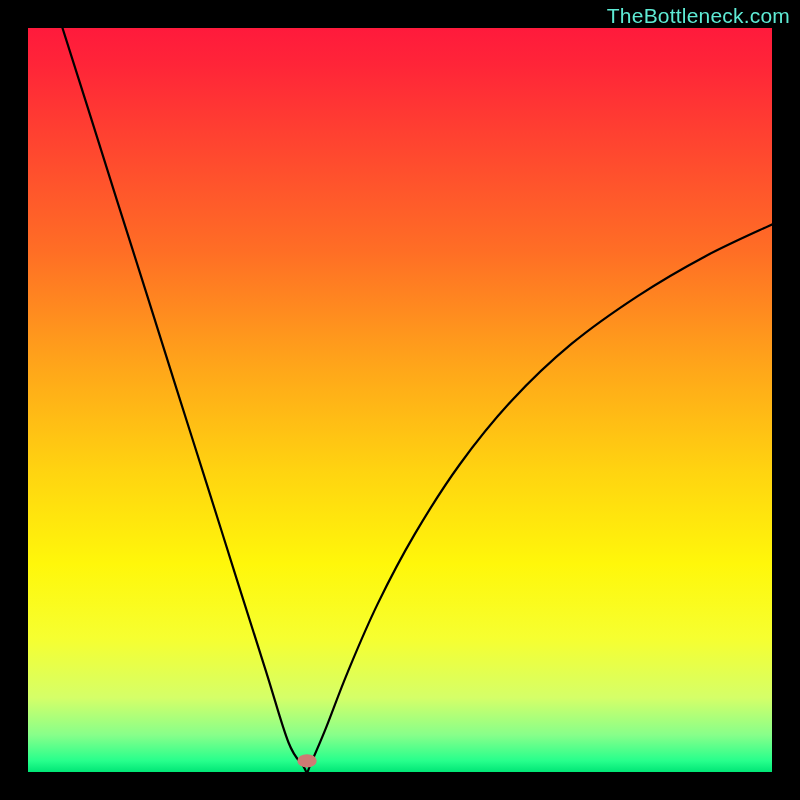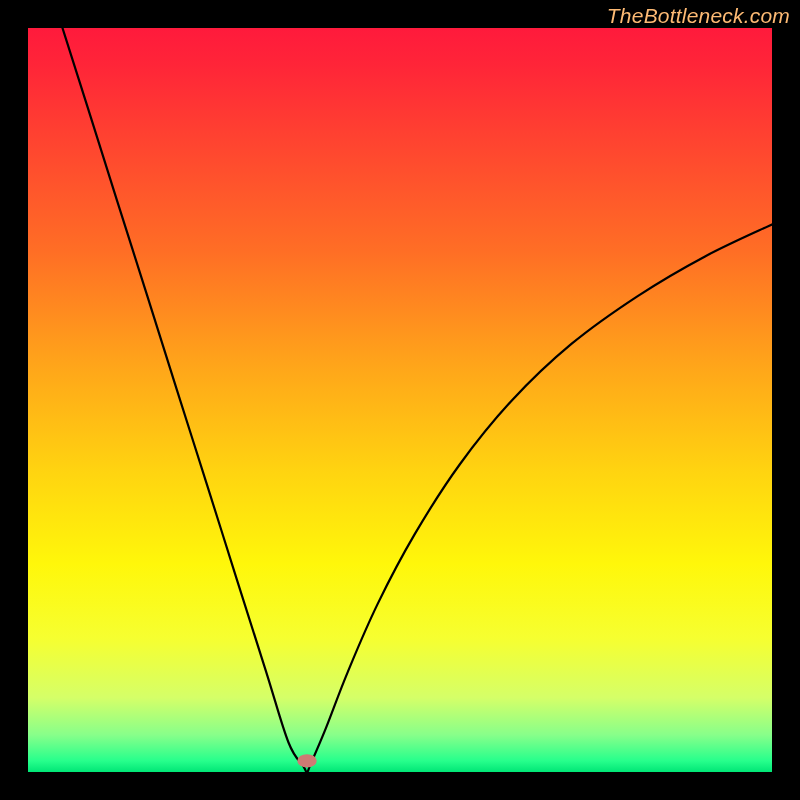--- a/index.html
+++ b/index.html
@@ -23,25 +23,24 @@
     position: absolute;
     top: 28px;
     left: 28px;
     width: 744px;
     height: 744px;
   }
   .watermark {
     position: absolute;
     top: 4px;
     right: 10px;
-    color: #fdba74;
+    color: #5eead4;
     font-size: 21px;
     letter-spacing: 0.2px;
     font-weight: 500;
-    font-style: italic;
   }
   svg { display: block; }
 </style>
 </head>
 <body>
 
 <div class="frame">
   <div class="watermark">TheBottleneck.com</div>
   <div class="plot">
     <svg id="chart-svg" width="744" height="744" viewBox="0 0 744 744" preserveAspectRatio="none">

